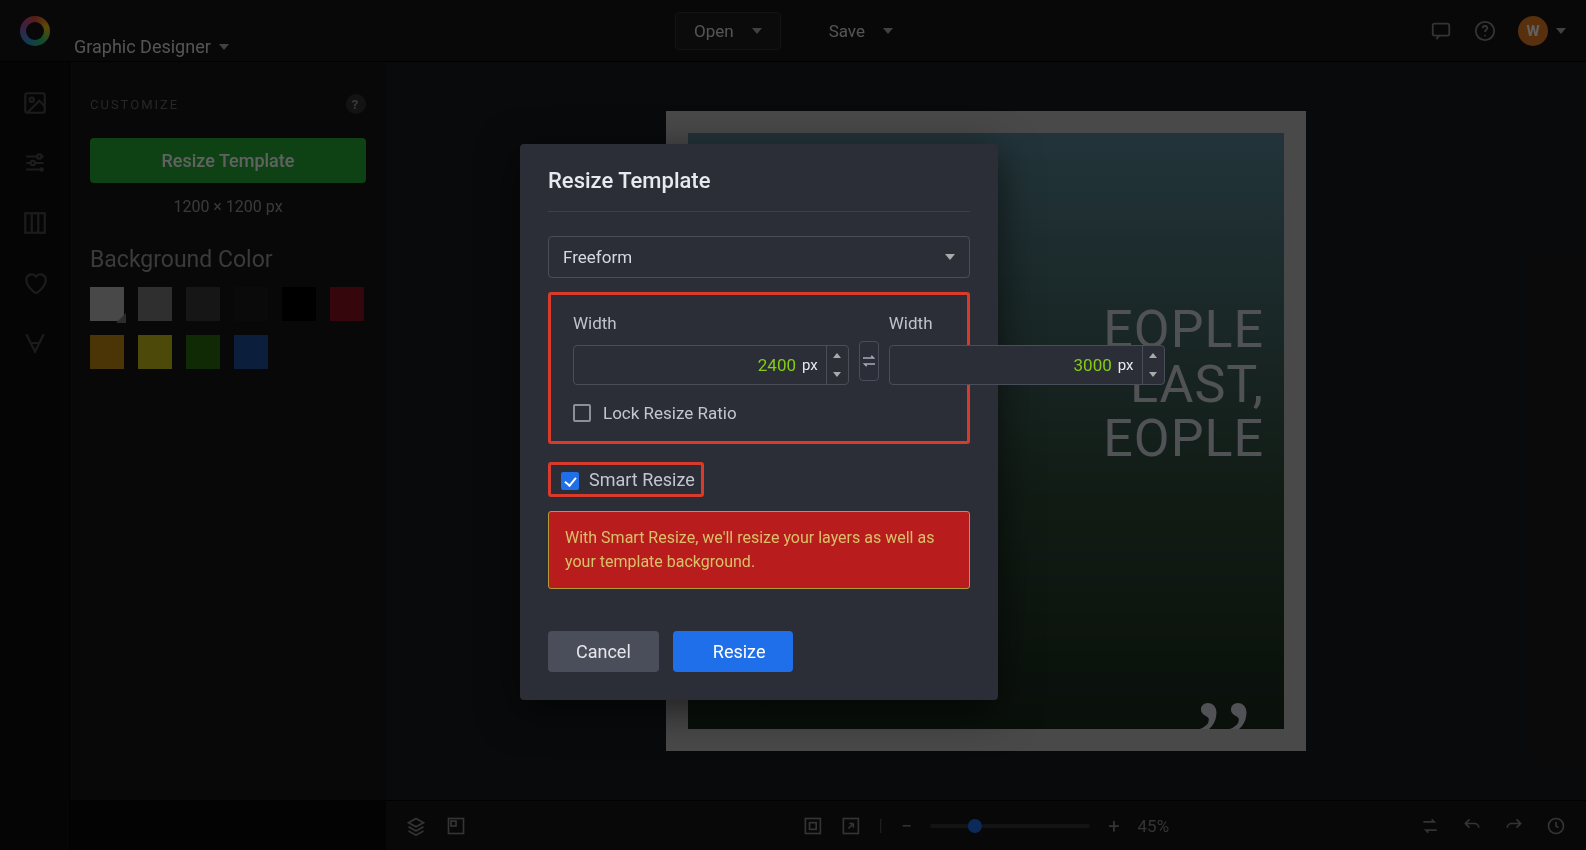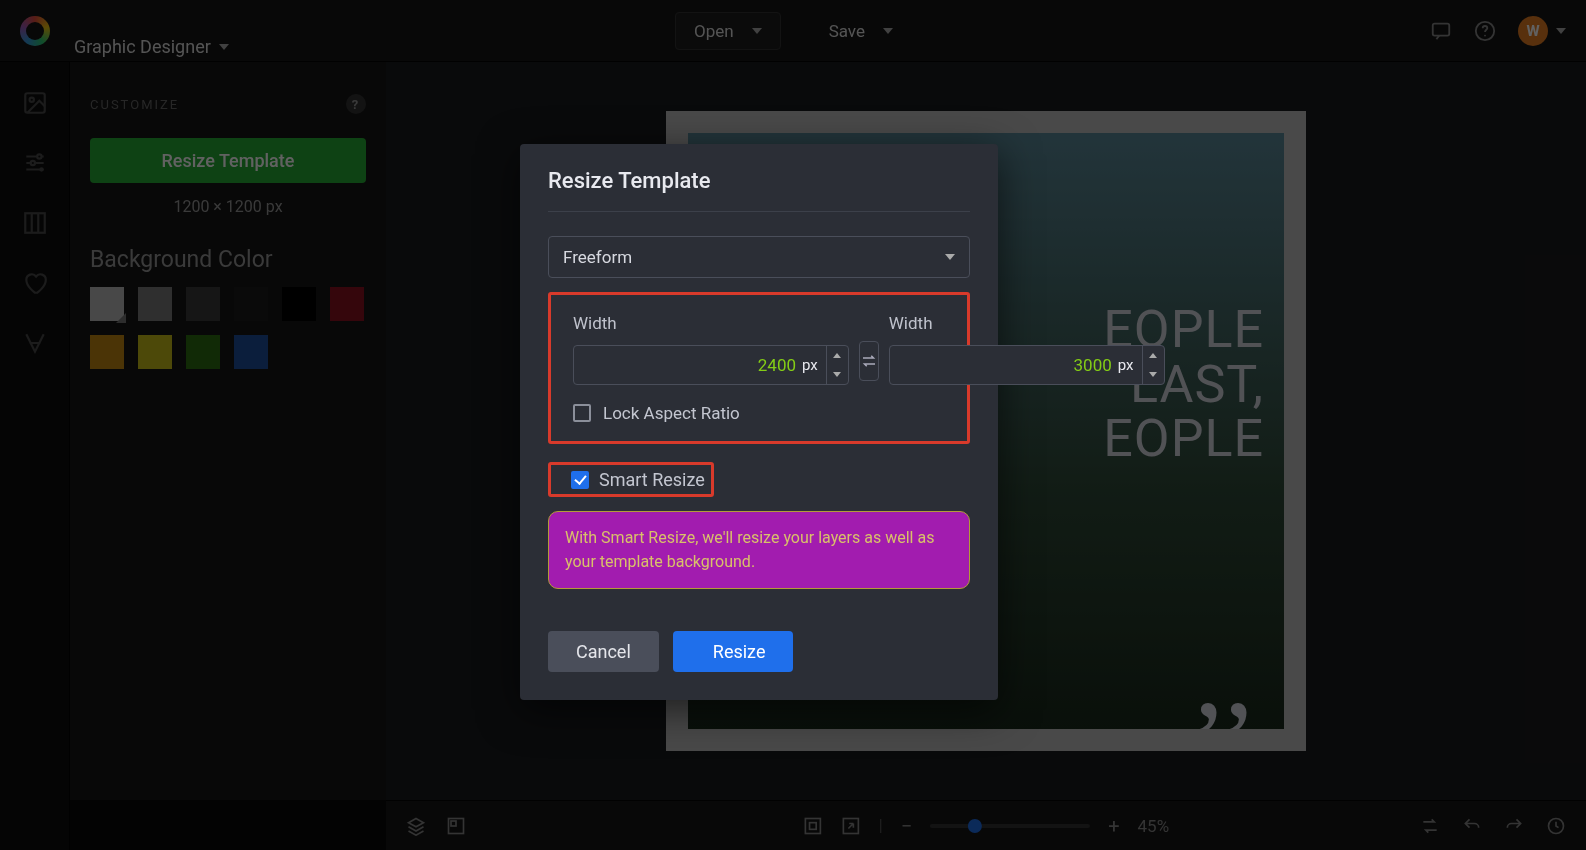--- a/index.html
+++ b/index.html
@@ -70,24 +70,24 @@
   .stepper .up,.stepper .dn{flex:1;display:flex;align-items:center;justify-content:center;}
   .tri-up{width:0;height:0;border-left:4px solid transparent;border-right:4px solid transparent;border-bottom:5px solid #aaa;}
   .tri-dn{width:0;height:0;border-left:4px solid transparent;border-right:4px solid transparent;border-top:5px solid #aaa;}
   .swap-btn { width:38px; height:40px; margin:28px 10px 0; border:1px solid #4a4e5a; border-radius:4px; display:flex; align-items:center; justify-content:center; cursor:pointer;}
   .lock-row { display:flex; align-items:center; gap:12px; margin-top:18px; }
   .cb { width:18px; height:18px; border:2px solid #8b8f9a; border-radius:2px; display:flex;align-items:center;justify-content:center; cursor:pointer;}
   .cb.checked{background:#1f6feb;border-color:#1f6feb;}
   .cb.checked::after{content:"";width:5px;height:9px;border:solid #fff;border-width:0 2px 2px 0;transform:rotate(40deg);margin-top:-2px;}
   .lock-label{font-size:17px;color:#c3c6d0;}
 
-  .smart-row { display:inline-flex; align-items:center; gap:10px; margin-top:18px; padding:4px 6px 4px 20px; border:3px solid #d83a2b; border-radius:3px;}
+  .smart-row { display:inline-flex; align-items:flex-end; gap:10px; margin-top:18px; padding:4px 6px 4px 10px; border:3px solid #d83a2b; border-radius:3px;}
   .smart-lbl{font-size:18px;color:#c3c6d0;}
 
-  .info-box { border:1px solid #b49a3a; background:#a21caf; padding:14px 16px; margin-top:14px; border-radius:10px;}
+  .info-box { border:1px solid #b49a3a; background:#b91c1c; padding:14px 16px; margin-top:14px; border-radius:3px;}
   .info-box p{ color:#d9c06a; font-size:16px; line-height:1.5;}
 
   .dlg-actions{ display:flex; gap:14px; margin-top:42px;}
   .btn{ padding:10px 28px; font-size:18px; border:none; border-radius:4px; cursor:pointer;}
   .btn-cancel{ background:#4a4e5a; color:#e5e6eb;}
   .btn-primary{ background:#1f6feb; color:#fff;padding-left:40px;}
 
   svg{display:block;}
 </style>
 </head>
@@ -276,21 +276,21 @@
               </div>
             <div class="dn">
                 <span class="tri-dn"></span>
               </div>
           </div>
         </div>
       </div>
     </div>
     <div class="lock-row">
       <div class="cb"></div>
-      <span class="lock-label">Lock Aspect Ratio</span>
+      <span class="lock-label">Lock Resize Ratio</span>
     </div>
   </div>
 
   <div class="smart-row">
     <div class="cb checked"></div>
     <span class="smart-lbl">Smart Resize</span>
   </div>
 
   <div class="info-box">
     <p>With Smart Resize, we'll resize your layers as well as your template background.</p>

